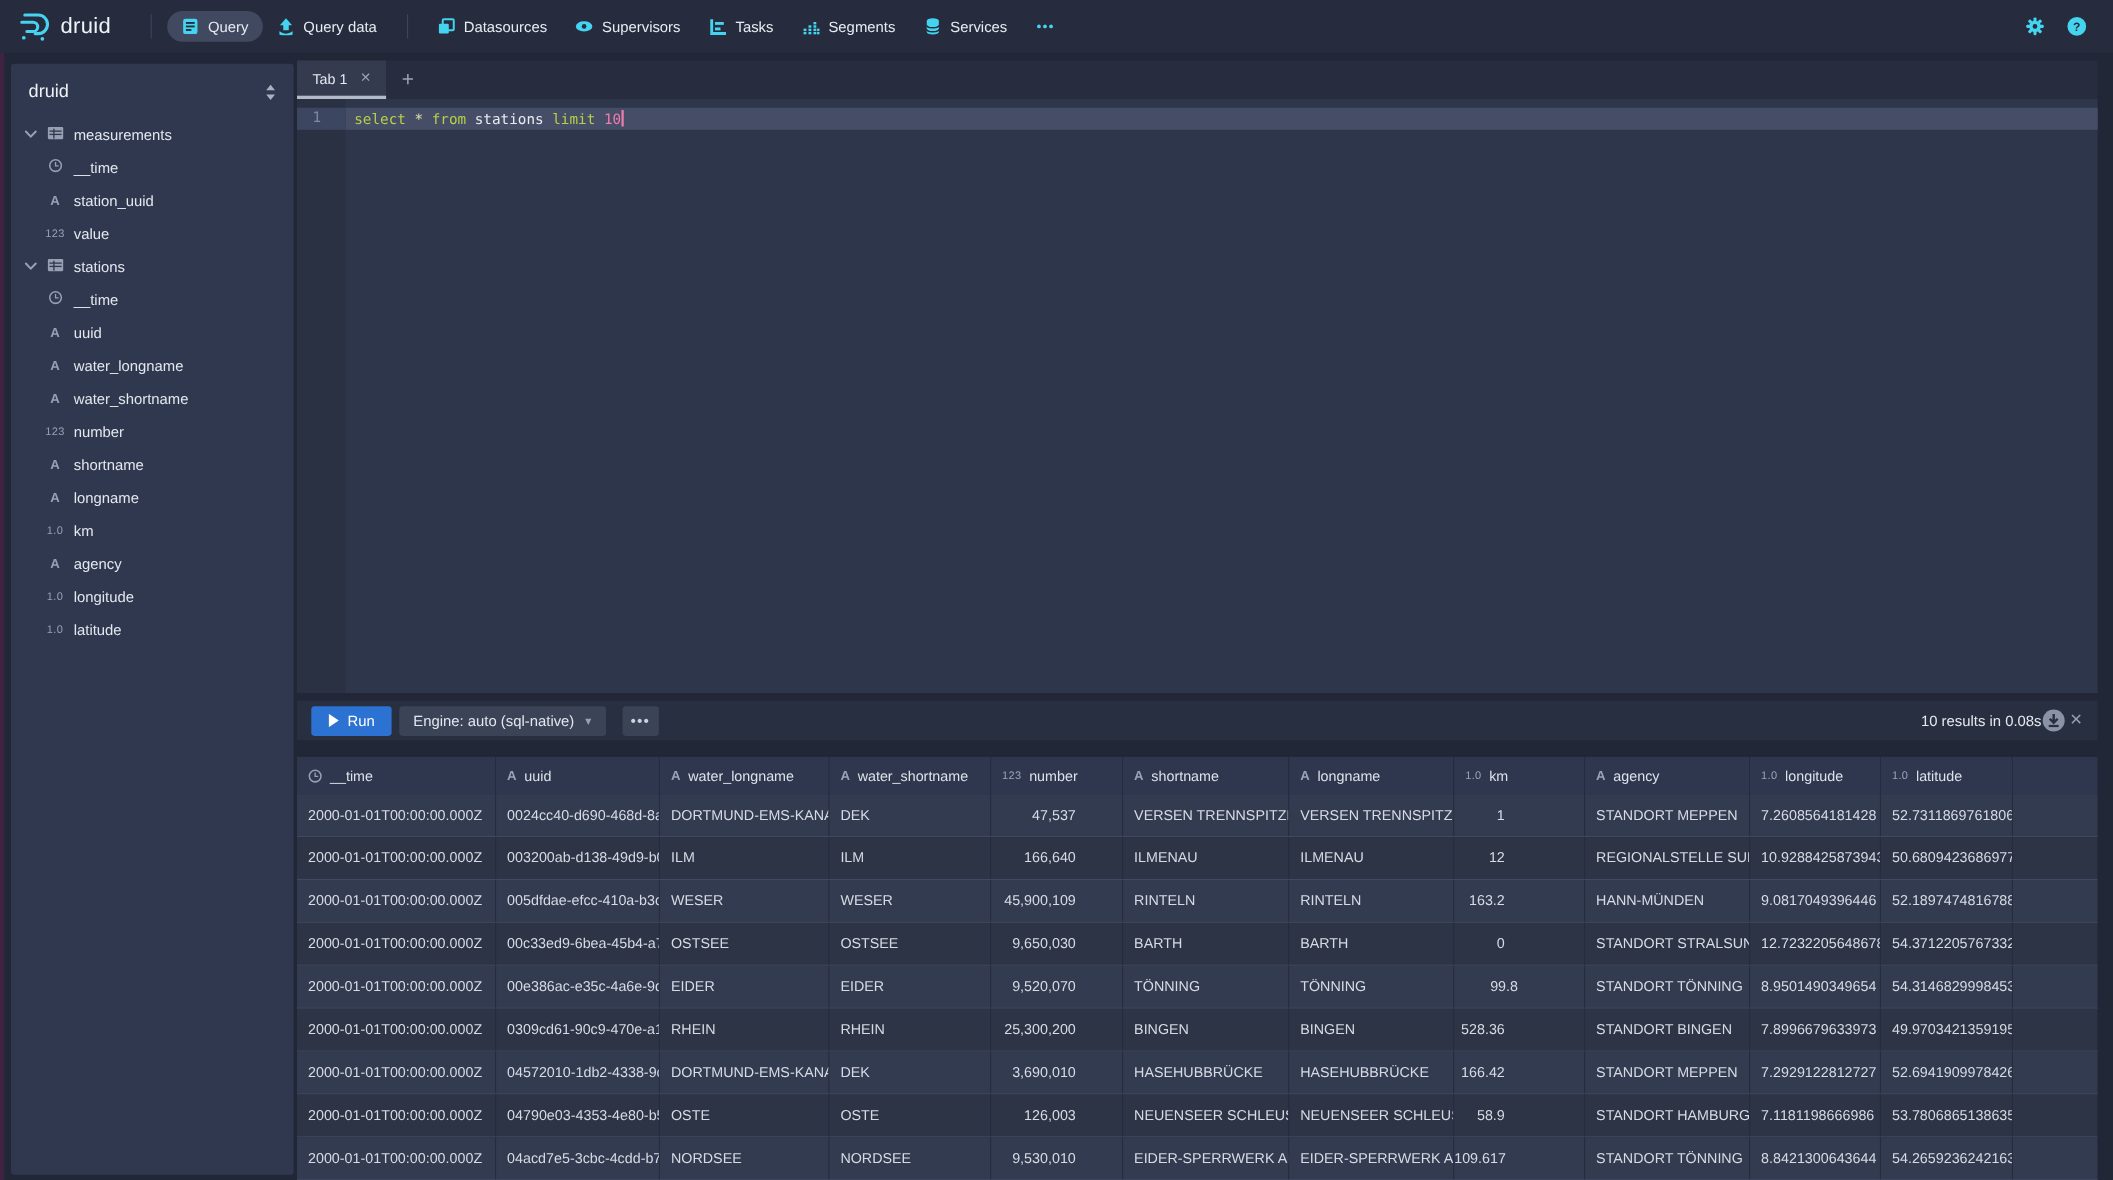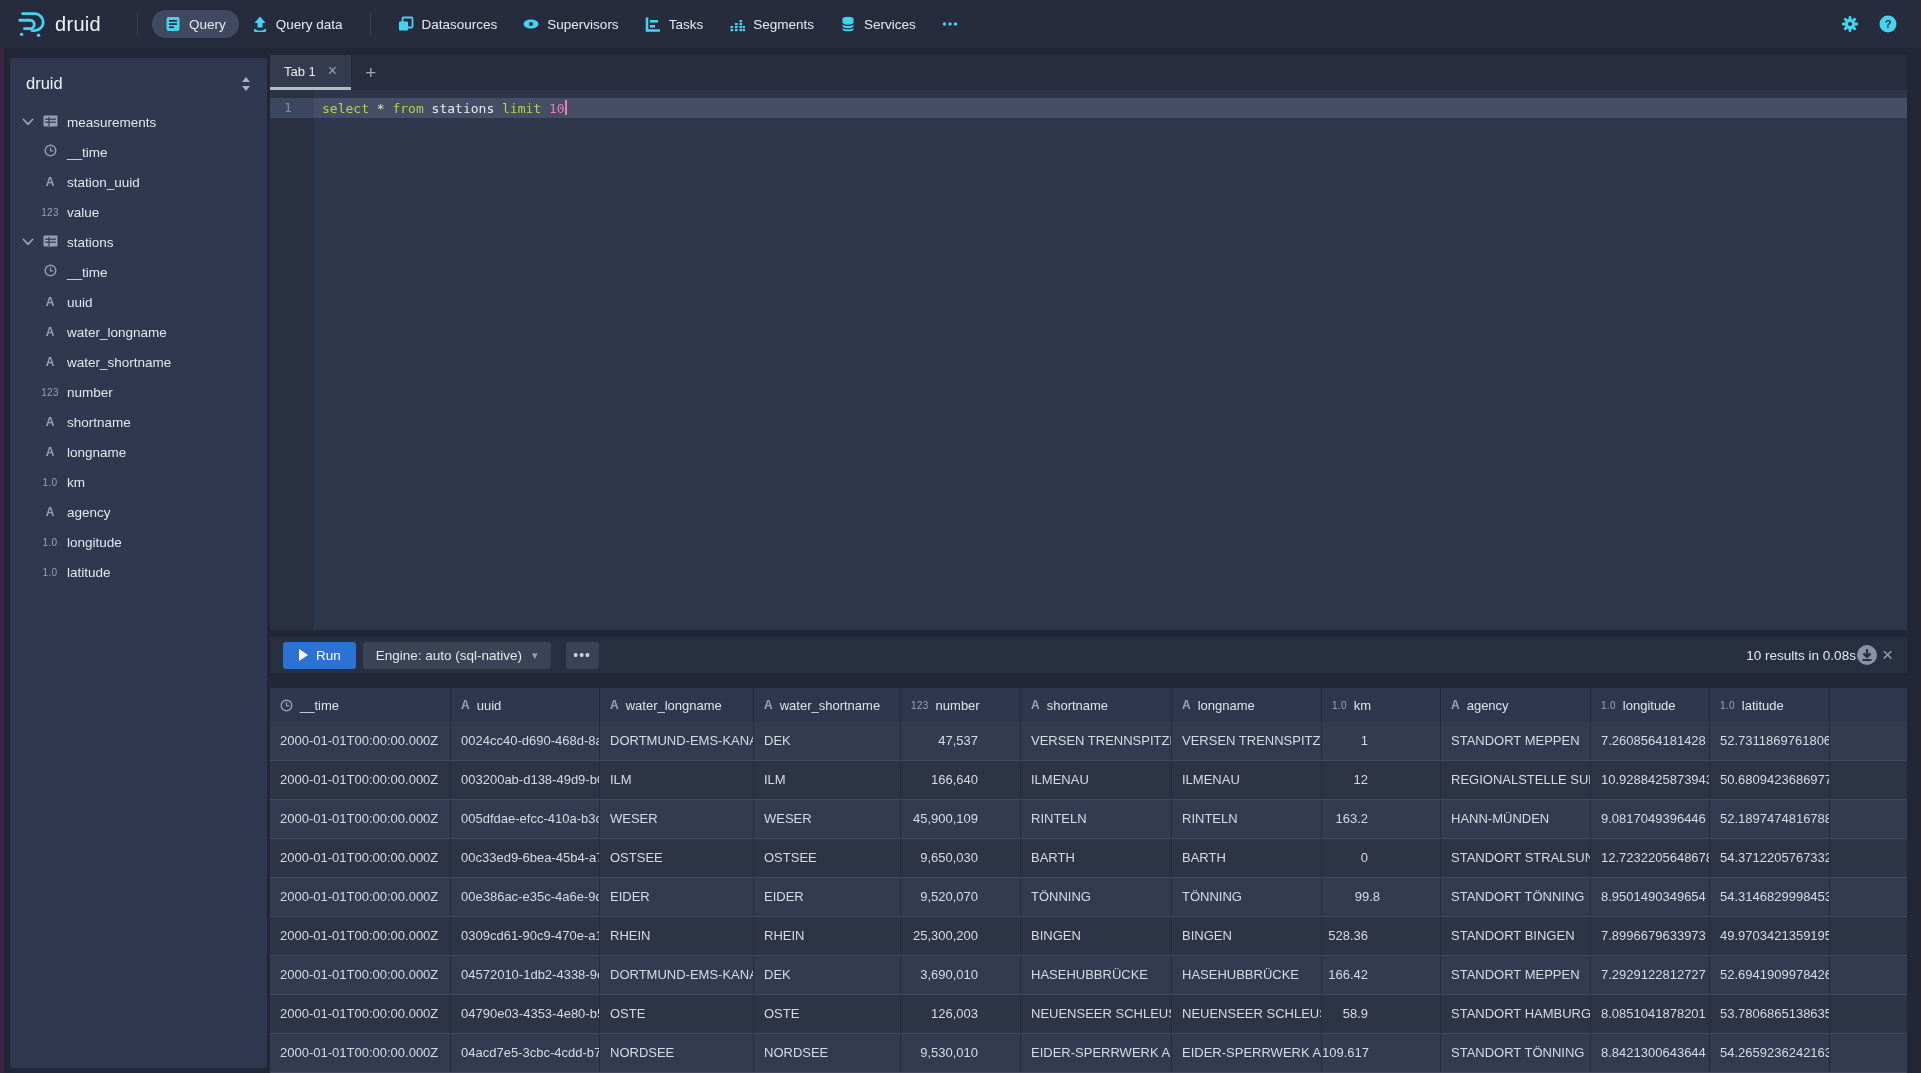--- a/index.html
+++ b/index.html
@@ -558,21 +558,21 @@
       <div class="tr row even">
         <div class="td" style="flex: 0 0 181px;">2000-01-01T00:00:00.000Z</div>
         <div class="td" style="flex: 0 0 149px;">04790e03-4353-4e80-b5a9</div>
         <div class="td" style="flex: 0 0 154px;">OSTE</div>
         <div class="td" style="flex: 0 0 147px;">OSTE</div>
         <div class="td right" style="flex: 0 0 120px; padding-right: 42px;">126,003</div>
         <div class="td" style="flex: 0 0 151px;">NEUENSEER SCHLEUSE</div>
         <div class="td" style="flex: 0 0 150px;">NEUENSEER SCHLEUSE</div>
         <div class="td right" style="flex: 0 0 119px; padding-right: 72px;">58.9</div>
         <div class="td" style="flex: 0 0 150px;">STANDORT HAMBURG</div>
-        <div class="td" style="flex: 0 0 119px;">8.0851041878201</div>
+        <div class="td" style="flex: 0 0 119px;">7.1181198666986</div>
         <div class="td" style="flex: 0 0 120px;">53.7806865138635</div>
         <div class="td filler"></div>
       </div>
       <div class="tr row odd">
         <div class="td" style="flex: 0 0 181px;">2000-01-01T00:00:00.000Z</div>
         <div class="td" style="flex: 0 0 149px;">04acd7e5-3cbc-4cdd-b7f3</div>
         <div class="td" style="flex: 0 0 154px;">NORDSEE</div>
         <div class="td" style="flex: 0 0 147px;">NORDSEE</div>
         <div class="td right" style="flex: 0 0 120px; padding-right: 42px;">9,530,010</div>
         <div class="td" style="flex: 0 0 151px;">EIDER-SPERRWERK AP</div>

